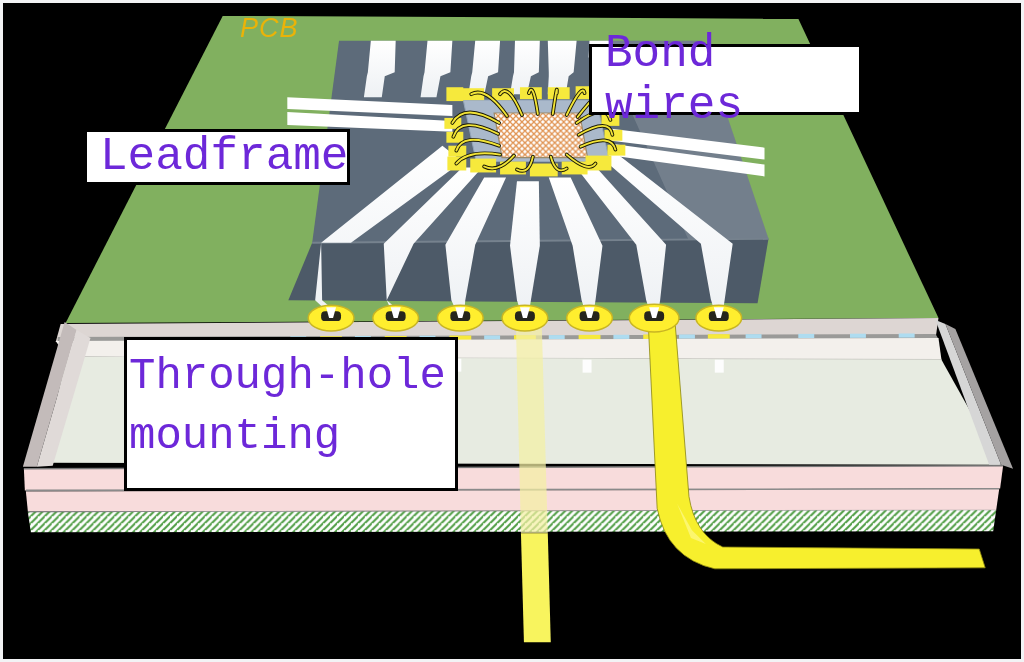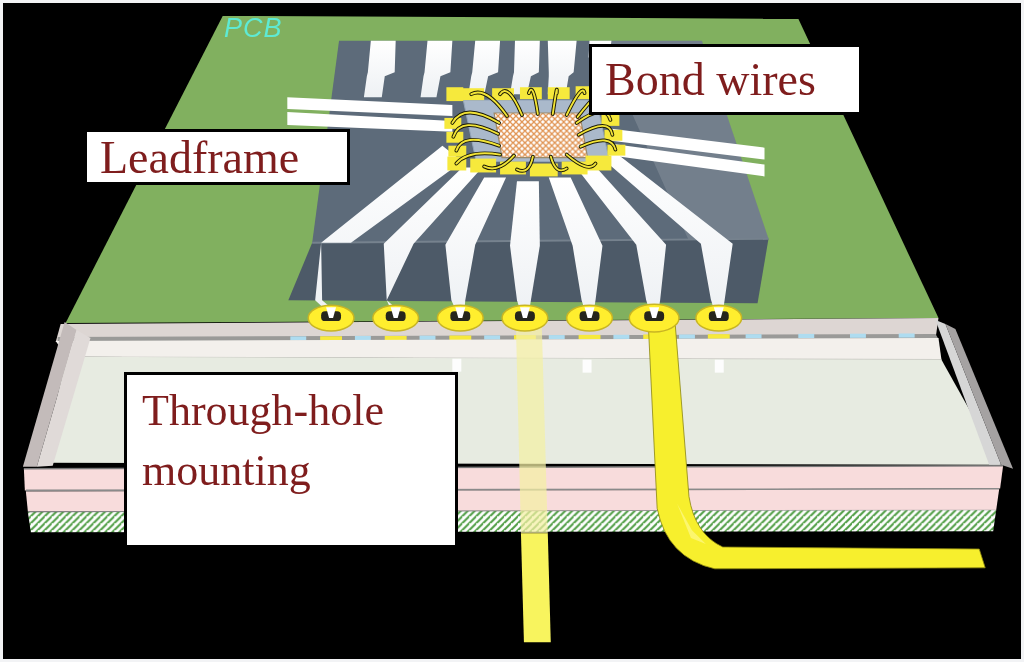--- a/index.html
+++ b/index.html
@@ -10,31 +10,31 @@
     border:3px solid #f2f3f5;
     background:#000;
     font-family:"Liberation Sans", sans-serif;
     overflow:hidden;
   }
   .stage svg{position:absolute;left:0;top:0;width:100%;height:100%;display:block;}
   .lbl{
     position:absolute;
     background:#ffffff;
     border:3.5px solid #000;
-    color:#7f1d1d;
+    color:#6d28d9;
     display:flex;align-items:center;
     box-sizing:border-box;
-    font-family:Liberation Serif, serif;
+    font-family:Liberation Mono, monospace;
   }
   .lbl-leadframe{left:81px;top:126px;width:266px;height:56px;font-size:46px;padding-left:13px;}
   .lbl-bondwires{left:586px;top:41px;width:273px;height:71px;font-size:46px;padding-left:13px;}
-  .lbl-through{left:121px;top:334px;width:334px;height:176px;font-size:44px;line-height:60px;padding:6px 15px;align-items:flex-start;margin-top:35px;}
+  .lbl-through{left:121px;top:334px;width:334px;height:154px;font-size:44px;line-height:60px;padding:6px 2px;align-items:flex-start;}
   .lbl-pcb{
-    position:absolute;left:221px;top:10px;
-    font-size:27px;font-style:italic;color:#5eead4;
+    position:absolute;left:237px;top:10px;
+    font-size:27px;font-style:italic;color:#eab308;
     background:transparent;border:none;letter-spacing:1px;
   }
 </style>
 </head>
 <body>
 
 <div class="stage">
 <svg viewBox="0 0 1024 662" preserveAspectRatio="none">
   <defs>
     <pattern id="diehatch" width="6" height="6" patternUnits="userSpaceOnUse">

